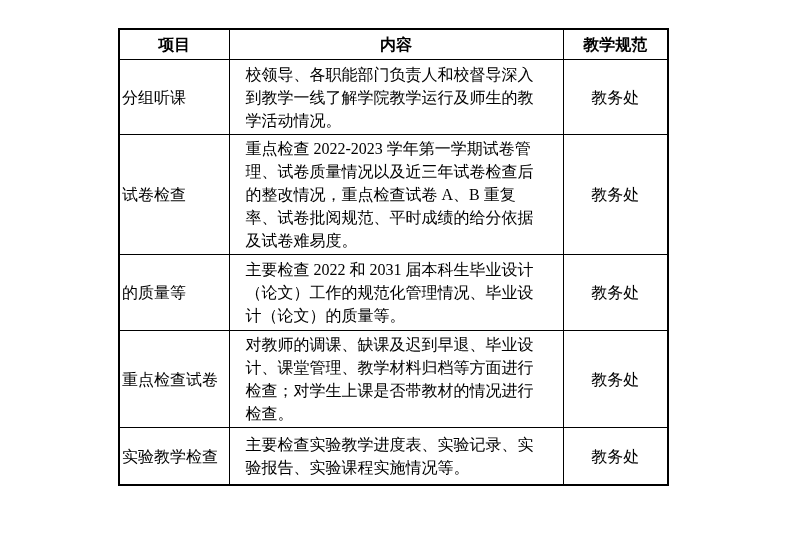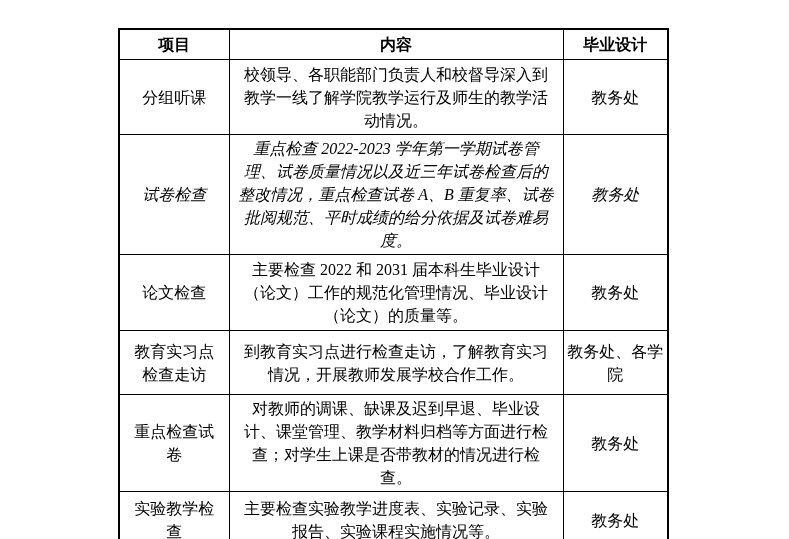--- a/index.html
+++ b/index.html
@@ -36,74 +36,68 @@
     overflow: hidden;
   }
   table.doc-table th {
     font-weight: bold;
     text-align: center;
     height: 29px;
     line-height: 20px;
     padding: 0 8px;
   }
   td.cell-item {
-    text-align: center;
-    padding: 2px 8px;
+    padding: 2px 2px;
   }
   td.cell-content {
-    text-align: center;
-    padding: 2px 8px;
+    text-align: left;
+    padding: 2px 16px;
   }
   td.cell-unit {
     text-align: center;
     padding: 2px 0;
   }
   tr.r1 td { height: 70px; }
-  tr.r2 td { height: 112px; font-style: italic; }
+  tr.r2 td { height: 112px; }
   tr.r3 td { height: 71px; }
   tr.r4 td { height: 59px; }
   tr.r5 td { height: 92px; }
   tr.r6 td { height: 52px; }
 </style>
 </head>
 <body>
 
 <table class="doc-table">
   <colgroup>
     <col class="c-item">
     <col class="c-content">
     <col class="c-unit">
   </colgroup>
   <thead>
     <tr>
       <th>项目</th>
       <th>内容</th>
-      <th>毕业设计</th>
+      <th>教学规范</th>
     </tr>
   </thead>
   <tbody>
     <tr class="r1">
       <td class="cell-item">分组听课</td>
       <td class="cell-content">校领导、各职能部门负责人和校督导深入到教学一线了解学院教学运行及师生的教学活动情况。</td>
       <td class="cell-unit">教务处</td>
     </tr>
     <tr class="r2">
       <td class="cell-item">试卷检查</td>
       <td class="cell-content">重点检查 2022-2023 学年第一学期试卷管理、试卷质量情况以及近三年试卷检查后的整改情况，重点检查试卷 A、B 重复率、试卷批阅规范、平时成绩的给分依据及试卷难易度。</td>
       <td class="cell-unit">教务处</td>
     </tr>
     <tr class="r3">
-      <td class="cell-item">论文检查</td>
+      <td class="cell-item">的质量等</td>
       <td class="cell-content">主要检查 2022 和 2031 届本科生毕业设计（论文）工作的规范化管理情况、毕业设计（论文）的质量等。</td>
       <td class="cell-unit">教务处</td>
-    </tr>
-    <tr class="r4">
-      <td class="cell-item">教育实习点检查走访</td>
-      <td class="cell-content">到教育实习点进行检查走访，了解教育实习情况，开展教师发展学校合作工作。</td>
-      <td class="cell-unit">教务处、各学院</td>
     </tr>
     <tr class="r5">
       <td class="cell-item">重点检查试卷</td>
       <td class="cell-content">对教师的调课、缺课及迟到早退、毕业设计、课堂管理、教学材料归档等方面进行检查；对学生上课是否带教材的情况进行检查。</td>
       <td class="cell-unit">教务处</td>
     </tr>
     <tr class="r6">
       <td class="cell-item">实验教学检查</td>
       <td class="cell-content">主要检查实验教学进度表、实验记录、实验报告、实验课程实施情况等。</td>
       <td class="cell-unit">教务处</td>

